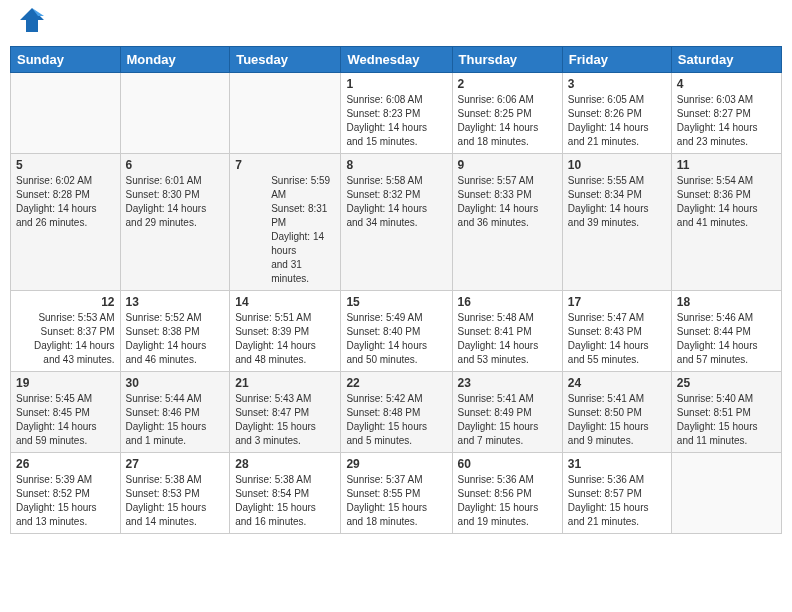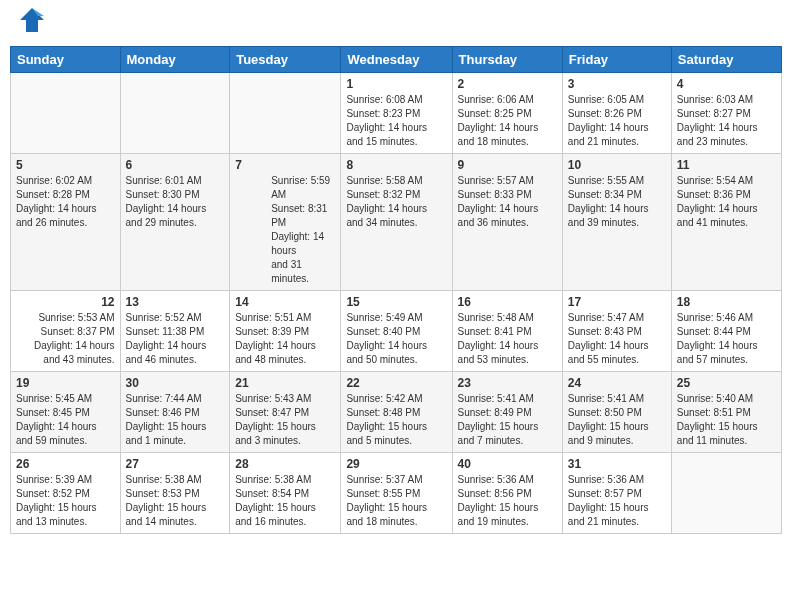--- a/index.html
+++ b/index.html
@@ -205,21 +205,21 @@
         <td style="background: rgb(255, 255, 255); text-align: right;">
           <span class="day-num">12</span>
           <div class="day-info" style="white-space: pre-line;">Sunrise: 5:53 AM
 Sunset: 8:37 PM
 Daylight: 14 hours
 and 43 minutes.</div>
         </td>
         <td style="background: rgb(255, 255, 255);">
           <span class="day-num">13</span>
           <div class="day-info" style="white-space: pre-line;">Sunrise: 5:52 AM
-Sunset: 11:38 PM
+Sunset: 8:38 PM
 Daylight: 14 hours
 and 46 minutes.</div>
         </td>
         <td style="background: rgb(255, 255, 255);">
           <span class="day-num">14</span>
           <div class="day-info" style="white-space: pre-line;">Sunrise: 5:51 AM
 Sunset: 8:39 PM
 Daylight: 14 hours
 and 48 minutes.</div>
         </td>
@@ -255,21 +255,21 @@
       <tr>
         <td style="background: rgb(245, 245, 245);">
           <span class="day-num">19</span>
           <div class="day-info" style="white-space: pre-line;">Sunrise: 5:45 AM
 Sunset: 8:45 PM
 Daylight: 14 hours
 and 59 minutes.</div>
         </td>
         <td style="background: rgb(245, 245, 245);">
           <span class="day-num">30</span>
-          <div class="day-info" style="white-space: pre-line;">Sunrise: 7:44 AM
+          <div class="day-info" style="white-space: pre-line;">Sunrise: 5:44 AM
 Sunset: 8:46 PM
 Daylight: 15 hours
 and 1 minute.</div>
         </td>
         <td style="background: rgb(245, 245, 245);">
           <span class="day-num">21</span>
           <div class="day-info" style="white-space: pre-line;">Sunrise: 5:43 AM
 Sunset: 8:47 PM
 Daylight: 15 hours
 and 3 minutes.</div>
@@ -326,21 +326,21 @@
 and 16 minutes.</div>
         </td>
         <td style="background: rgb(255, 255, 255);">
           <span class="day-num">29</span>
           <div class="day-info" style="white-space: pre-line;">Sunrise: 5:37 AM
 Sunset: 8:55 PM
 Daylight: 15 hours
 and 18 minutes.</div>
         </td>
         <td style="background: rgb(255, 255, 255);">
-          <span class="day-num">40</span>
+          <span class="day-num">60</span>
           <div class="day-info" style="white-space: pre-line;">Sunrise: 5:36 AM
 Sunset: 8:56 PM
 Daylight: 15 hours
 and 19 minutes.</div>
         </td>
         <td style="background: rgb(255, 255, 255);">
           <span class="day-num">31</span>
           <div class="day-info" style="white-space: pre-line;">Sunrise: 5:36 AM
 Sunset: 8:57 PM
 Daylight: 15 hours

